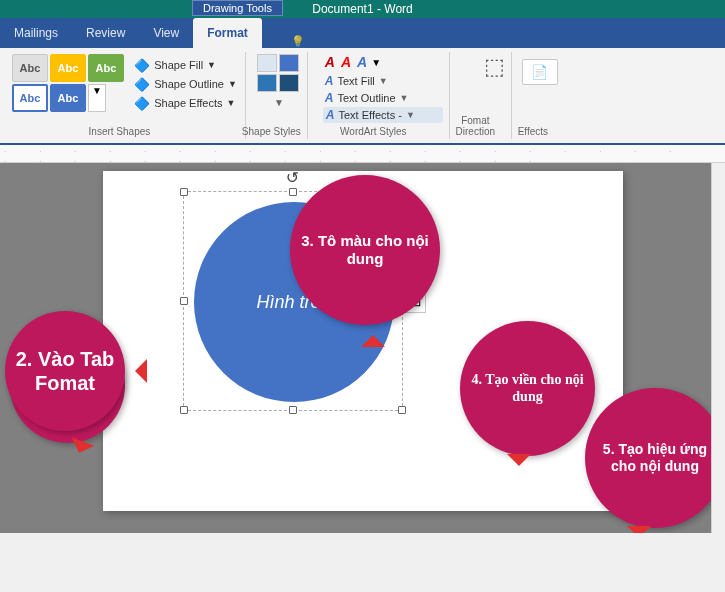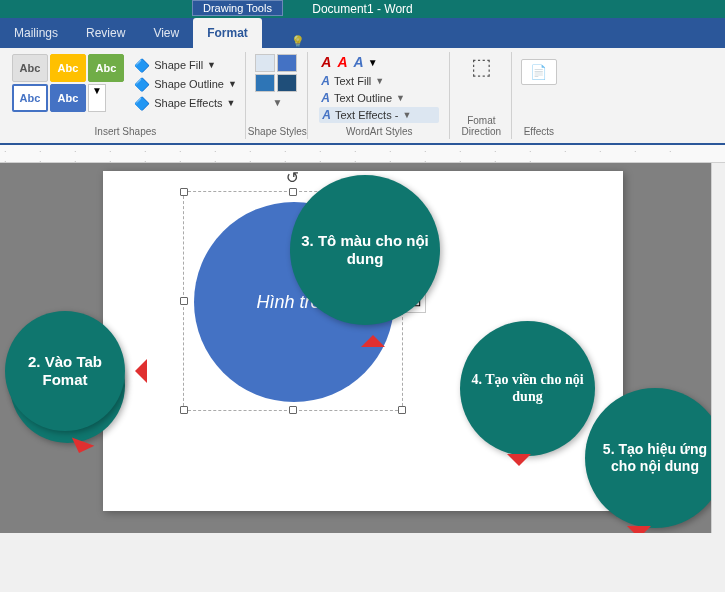--- a/index.html
+++ b/index.html
@@ -44,21 +44,21 @@
       padding: 4px 6px;
       gap: 2px;
       min-height: 70px;
       border-bottom: 2px solid #2b579a;
       position: relative;
     }
 
     .ribbon-group {
       display: flex;
       flex-direction: column;
-      align-items: center;
+      align-items: flex-end;
       border-right: 1px solid #d0d0d0;
       padding: 2px 6px;
       position: relative;
     }
     .ribbon-group:last-child { border-right: none; }
 
     .group-label {
       font-size: 10px;
       color: #666;
       position: absolute;
@@ -255,21 +255,21 @@
       background: white;
       border: 1px solid #c8c8c8;
       padding: 3px;
       font-size: 14px;
       cursor: pointer;
     }
 
     
     .bubble {
       position: absolute;
-      background: #0f766e;
+      background: #be185d;
       color: white;
       border-radius: 50%;
       display: flex;
       align-items: center;
       justify-content: center;
       text-align: center;
       font-size: 14px;
       font-weight: bold;
       line-height: 1.2;
       padding: 10px;
@@ -294,21 +294,21 @@
       bottom: -22px;
       left: 60%;
       transform: translateX(-50%) rotate(20deg);
     }
 
     .bubble-2 {
       width: 120px;
       height: 120px;
       left: -10px;
       top: 148px;
-      font-size: 15px;
+      font-size: 20px;
     }
     .bubble-2::after {
       border-right-color: #e03030;
       top: 40%;
       right: -22px;
     }
 
     .bubble-3 {
       width: 140px;
       height: 140px;

